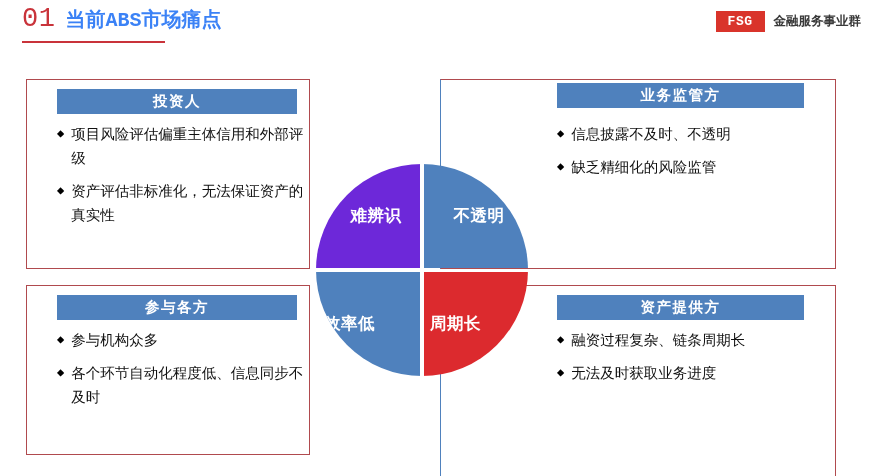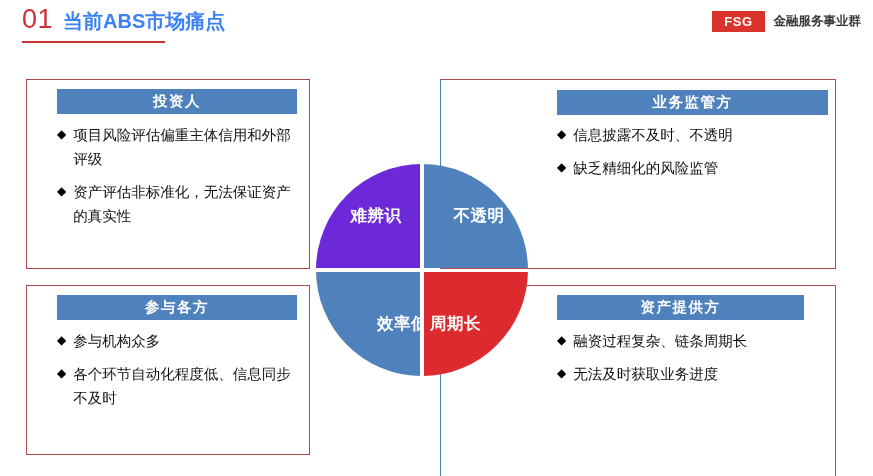--- a/index.html
+++ b/index.html
@@ -1,15 +1,15 @@
 <!DOCTYPE html>
 <html><head>
 <meta charset="utf-8">
 <style>
-  * { box-sizing: border-box; margin: 0; padding: 0; }
+  * { box-sizing: border-box; margin: 0; padding: 0; font-family: Liberation Mono, monospace; }
   html, body {
     width: 873px;
     height: 476px;
     background: #ffffff;
     font-family: "Liberation Sans", "DejaVu Sans", sans-serif;
     overflow: hidden;
   }
   #slide {
     position: relative;
     width: 873px;
@@ -98,21 +98,21 @@
     font-size: 14.5px;
     font-weight: 700;
     letter-spacing: 1.5px;
     display: flex;
     align-items: center;
     justify-content: center;
     height: 25px;
   }
   #box-tl .qhead { left: 30px;  top: 9px;  width: 240px; }
   #box-bl .qhead { left: 30px;  top: 9px;  width: 240px; }
-  #box-tr .qhead { left: 116px; top: 10px;  width: 271px; text-align: center; }
+  #box-tr .qhead { left: 116px; top: 3px;  width: 247px; text-align: center; }
   #box-br .qhead { left: 116px; top: 9px;  width: 247px; }
 
   .bullets {
     position: absolute;
     list-style: none;
   }
   #box-tl .bullets { left: 30px;  top: 44px; width: 248px; }
   #box-bl .bullets { left: 30px;  top: 44px; width: 248px; }
   #box-tr .bullets { left: 116px; top: 44px; width: 262px; }
   #box-br .bullets { left: 116px; top: 44px; width: 272px; }
@@ -150,21 +150,21 @@
     display: flex;
     align-items: center;
     justify-content: center;
     color: #ffffff;
     font-size: 16.5px;
     font-weight: 700;
     letter-spacing: 0.5px;
   }
   #quad-tl { left: 0;     top: 0;     background: #6d28d9; justify-content: center; }
   #quad-tr { left: 108px; top: 0;     background: #4F81BD; justify-content: center; padding-left: 6px; }
-  #quad-bl { left: 0;     top: 108px; background: #4F81BD; justify-content: flex-end; }
+  #quad-bl { left: 0;     top: 108px; background: #4F81BD; justify-content: flex-start; }
   #quad-br { left: 108px; top: 108px; background: #DC2A2E; justify-content: flex-start; padding-left: 6px; }
   #quad-tl .quad-label { transform: translateX(8px); }
   #quad-bl .quad-label { transform: translateX(8px); }
 </style>
 </head>
 <body>
 
 <div id="slide">
 
   <div id="header">

